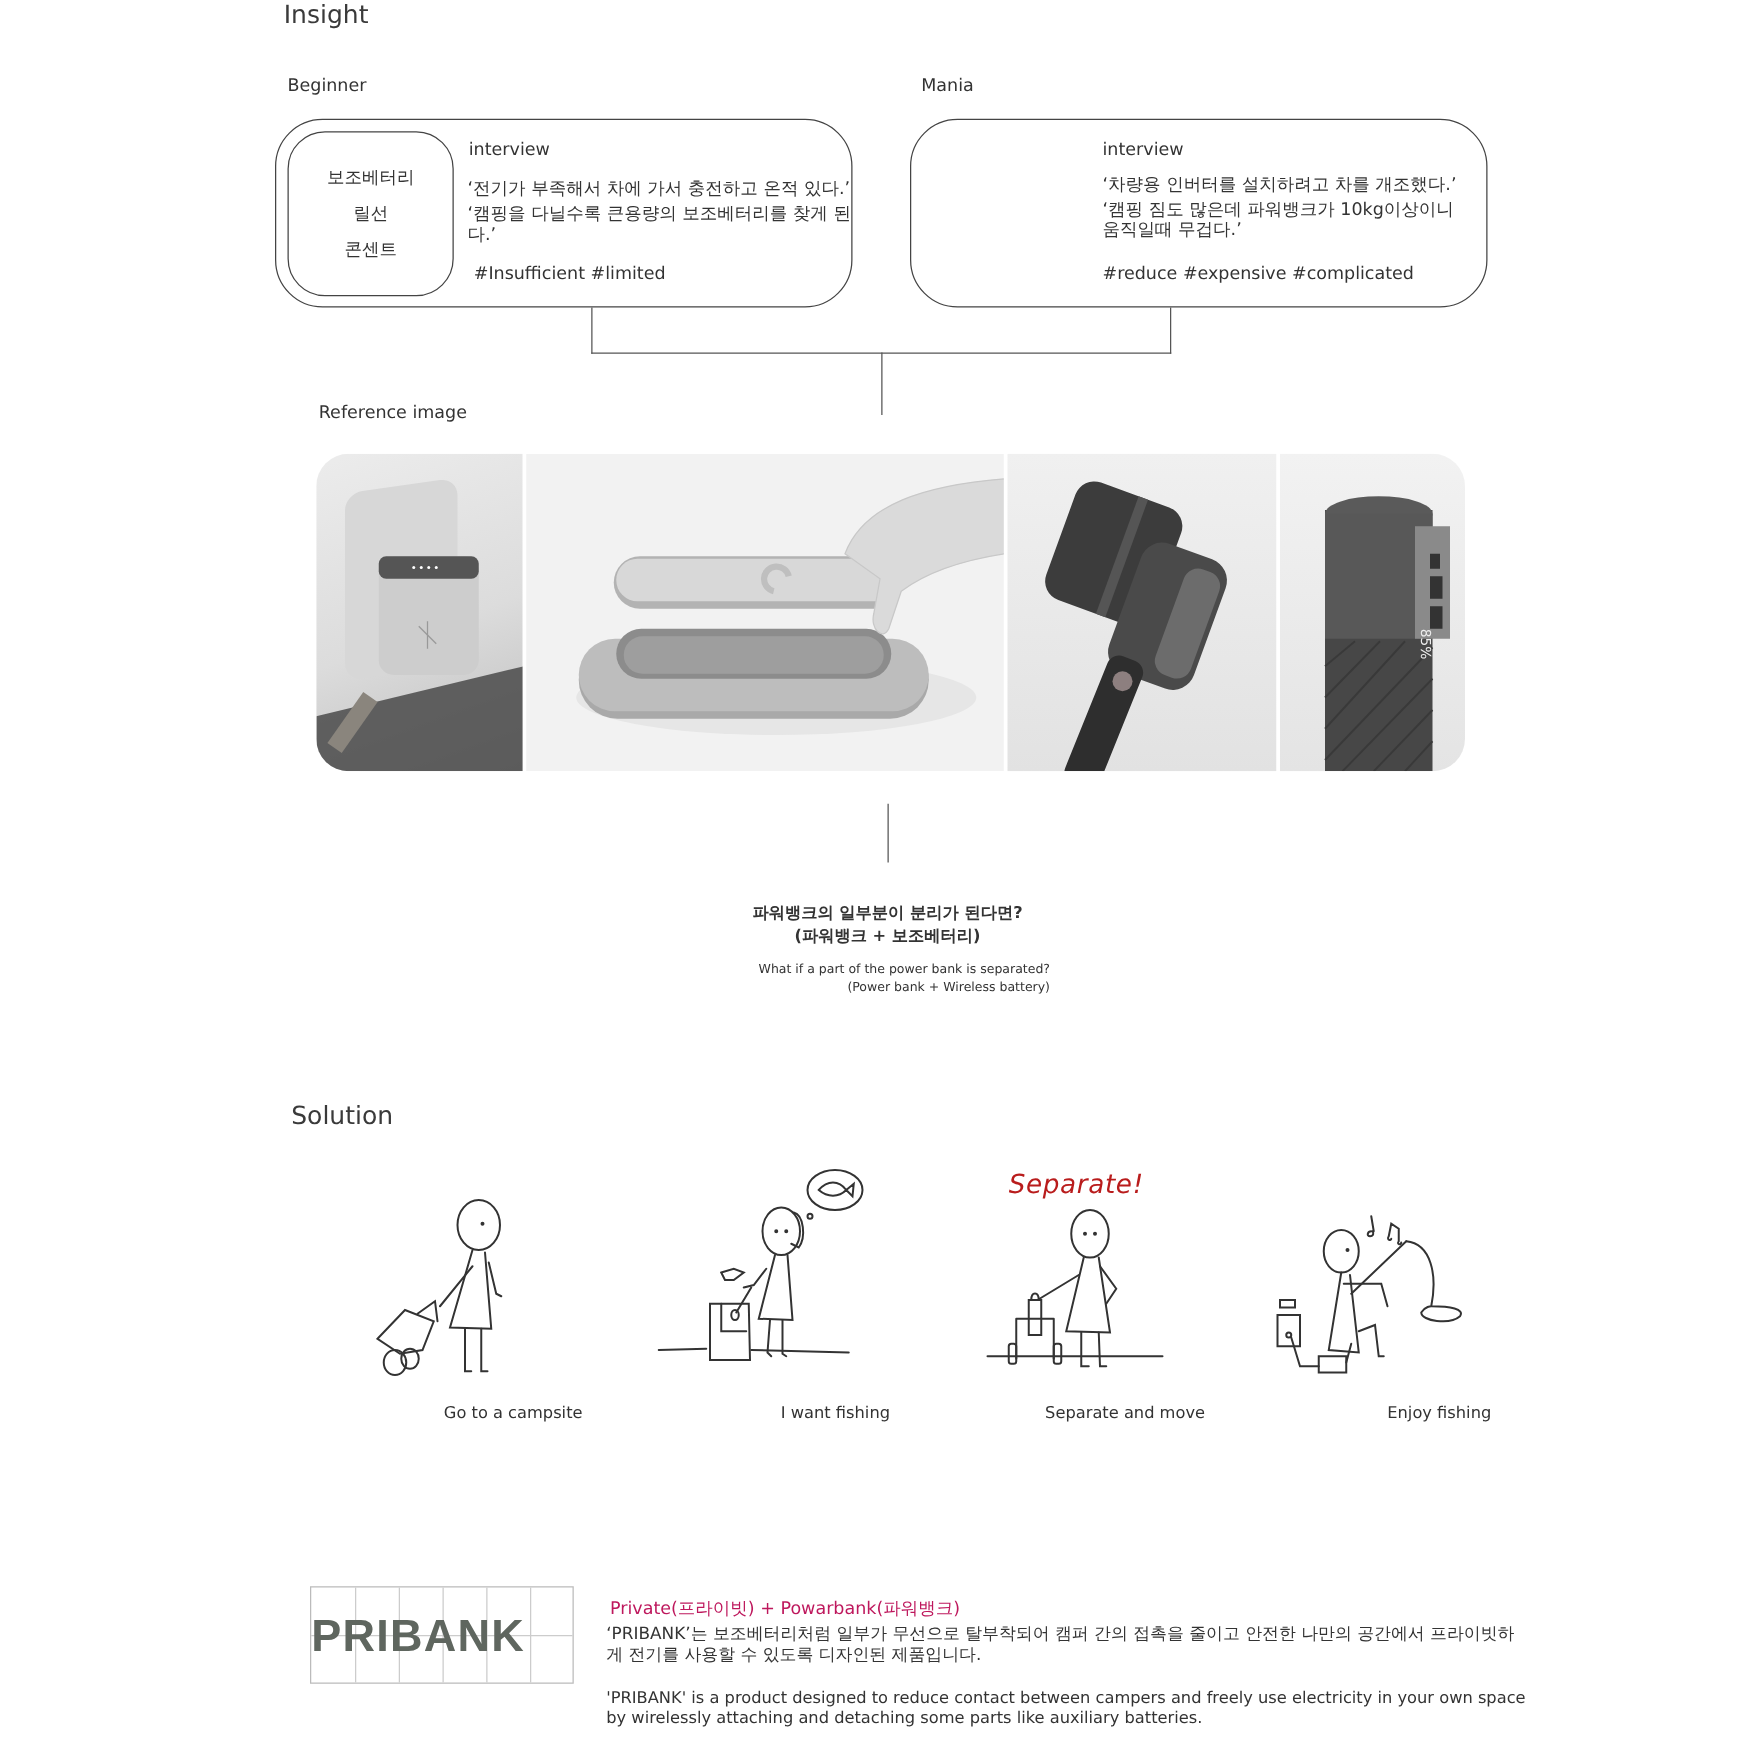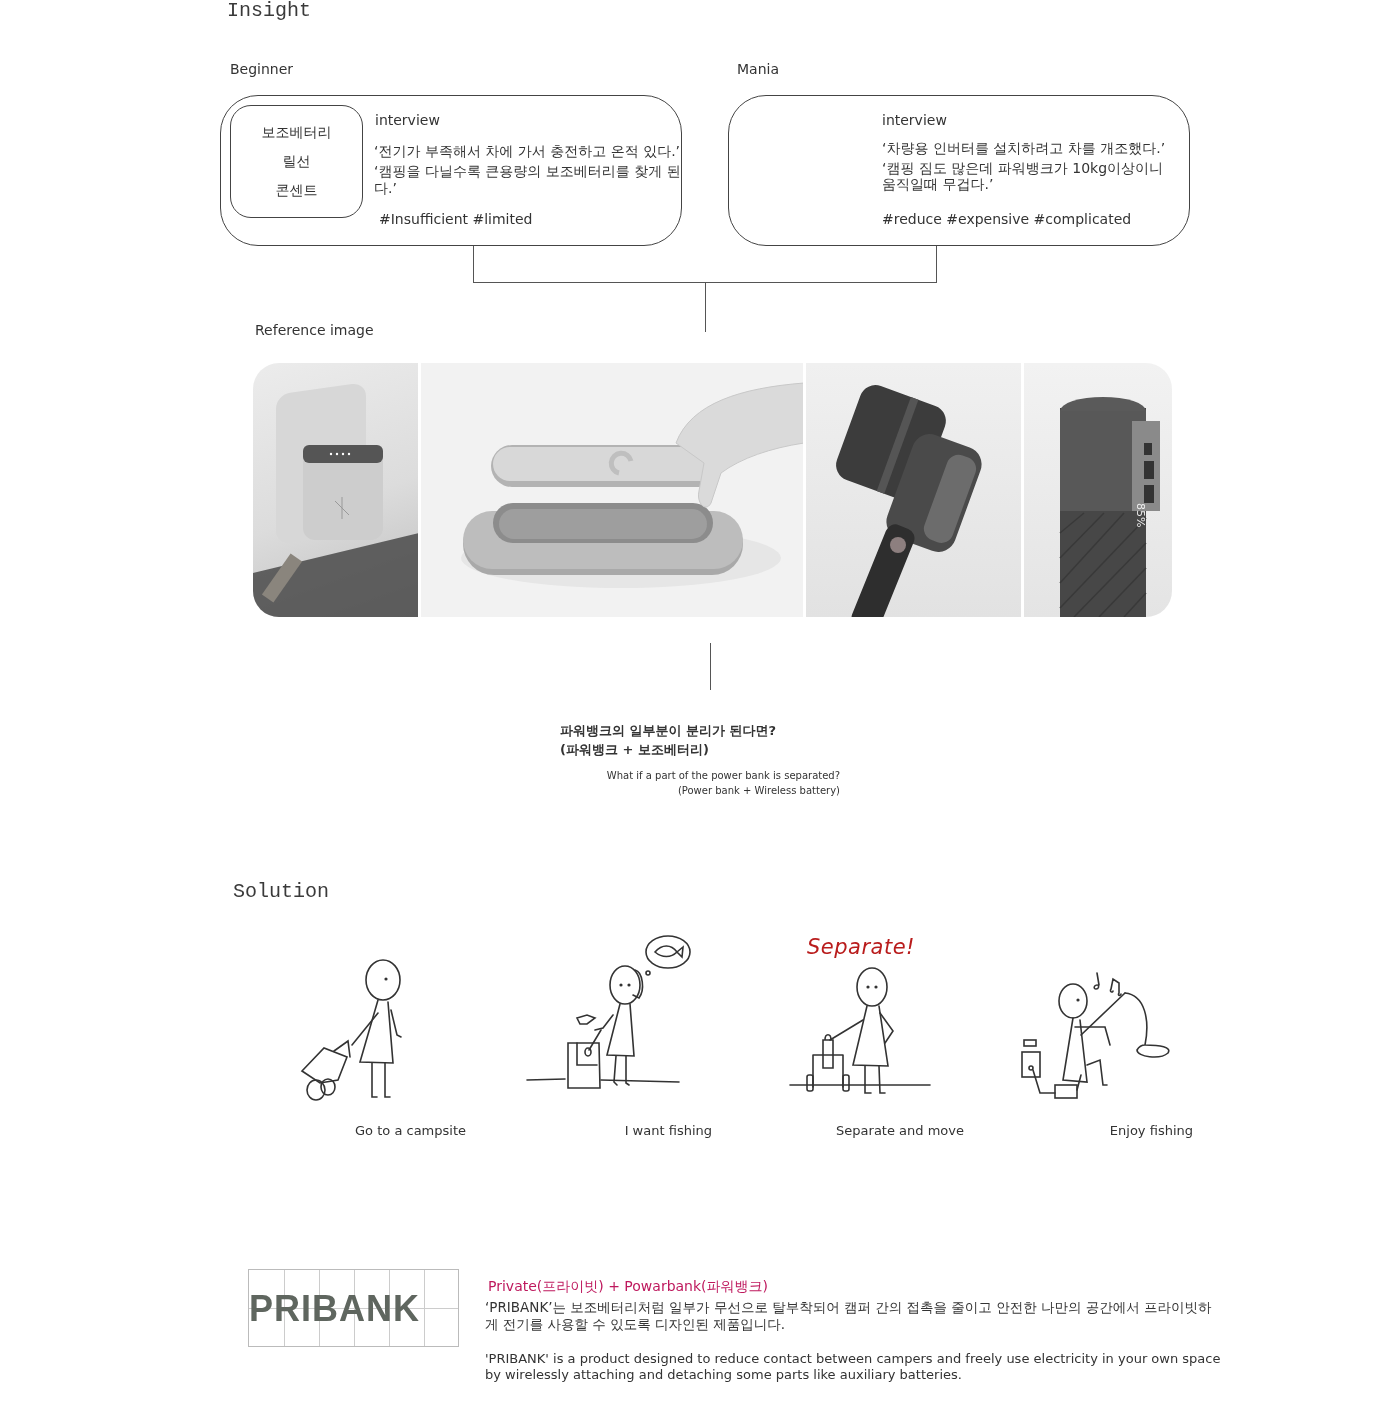--- a/index.html
+++ b/index.html
@@ -1,20 +1,20 @@
 <!DOCTYPE html>
 <html><head>
 <meta charset="utf-8">
 <style>
   * { box-sizing: border-box; margin: 0; padding: 0; }
   html, body { width: 1400px; height: 1409px; background: #ffffff; overflow: hidden; }
   body { position: relative; font-family: "DejaVu Sans", "Liberation Sans", sans-serif; color: #333; }
   .abs { position: absolute; }
 
-  .section-title { font-size: 20px; color: #3a3a3a; font-weight: 400; font-family: Liberation Mono, monospace; }
+  .section-title { font-size: 20px; color: #3a3a3a; font-weight: 400; }
   .group-label { font-size: 14px; color: #333; }
 
   .persona-card {
     position: absolute; border: 1.4px solid #444; border-radius: 38px; background: #fff;
   }
   .persona-inner {
     position: absolute; border: 1.4px solid #444; border-radius: 30px;
     display: flex; flex-direction: column; align-items: center; justify-content: center;
     font-size: 14px; color: #333;
   }
@@ -25,21 +25,21 @@
 
   .connector { position: absolute; background: #555; }
 
   .ref-strip {
     position: absolute; left: 253px; top: 363px; width: 919px; height: 254px;
     border-radius: 26px; overflow: hidden; display: flex; background: #fff;
   }
   .ref-img { height: 100%; position: relative; overflow: hidden; }
   .ref-img + .ref-img { margin-left: 3px; }
 
-  .question-ko { position: absolute; left: 560px; width: 300px; text-align: left; font-size: 13px; font-weight: 700; color: #333; line-height: 19px; }
+  .question-ko { position: absolute; left: 560px; width: 300px; text-align: center; font-size: 13px; font-weight: 700; color: #333; line-height: 19px; }
   .question-en { position: absolute; left: 540px; width: 300px; text-align: right; font-size: 10px; color: #333; line-height: 14px; }
 
   .scene { position: absolute; }
   .scene-caption { position: absolute; font-size: 13px; color: #333; text-align: right; width: 200px; }
 
   .logo-box {
     position: absolute; left: 248px; top: 1269px; width: 211px; height: 78px;
     border: 1.2px solid #bbb;
   }
   .logo-grid-v { position: absolute; top: 0; bottom: 0; width: 1px; background: #ccc; }
@@ -55,21 +55,21 @@
 </style>
 </head>
 <body>
 
 <div class="abs section-title" style="left:227px; top:-1px;">Insight</div>
 
 <div class="abs group-label" style="left:230px; top:61px;">Beginner</div>
 <div class="abs group-label" style="left:737px; top:61px;">Mania</div>
 
 <div class="persona-card" style="left:220px; top:95px; width:462px; height:151px;">
-  <div class="persona-inner" style="left:9px; top:9px; width:133px; height:113px;border-radius:21px;">
+  <div class="persona-inner" style="left:9px; top:9px; width:133px; height:132px;">
     <span>보조베터리</span>
     <span>릴선</span>
     <span>콘센트</span>
   </div>
   <div class="interview-label" style="left:154px; top:16px;">interview</div>
   <div class="quote" style="left:153px; top:47px;">‘전기가 부족해서 차에 가서 충전하고 온적 있다.’</div>
   <div class="quote" style="left:153px; top:67px;">‘캠핑을 다닐수록 큰용량의 보조베터리를 찾게 된다.’</div>
   <div class="tags" style="left:158px; top:115px;">#Insufficient  #limited</div>
 </div>
 

